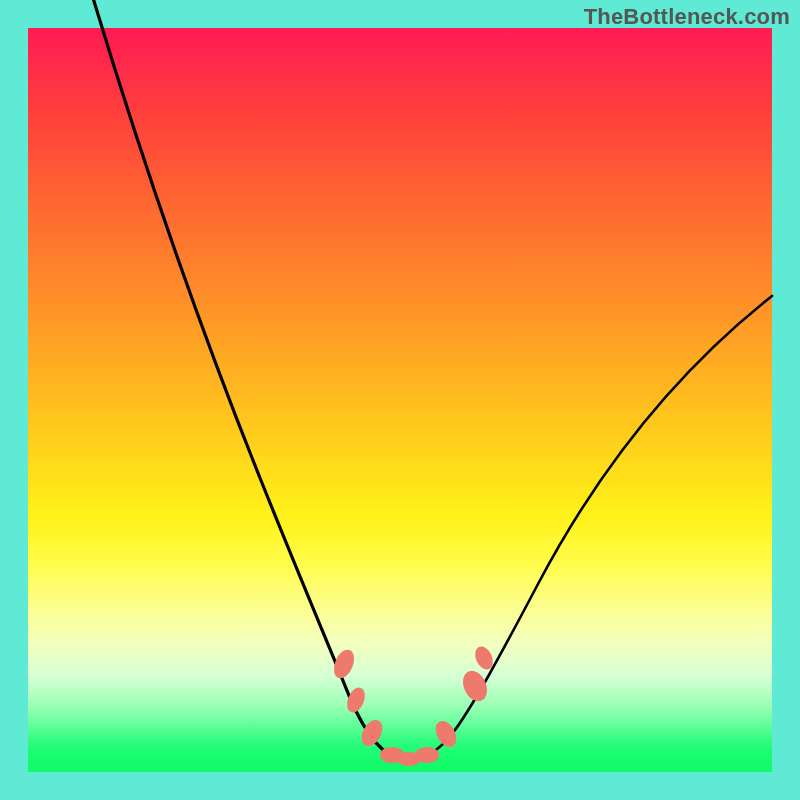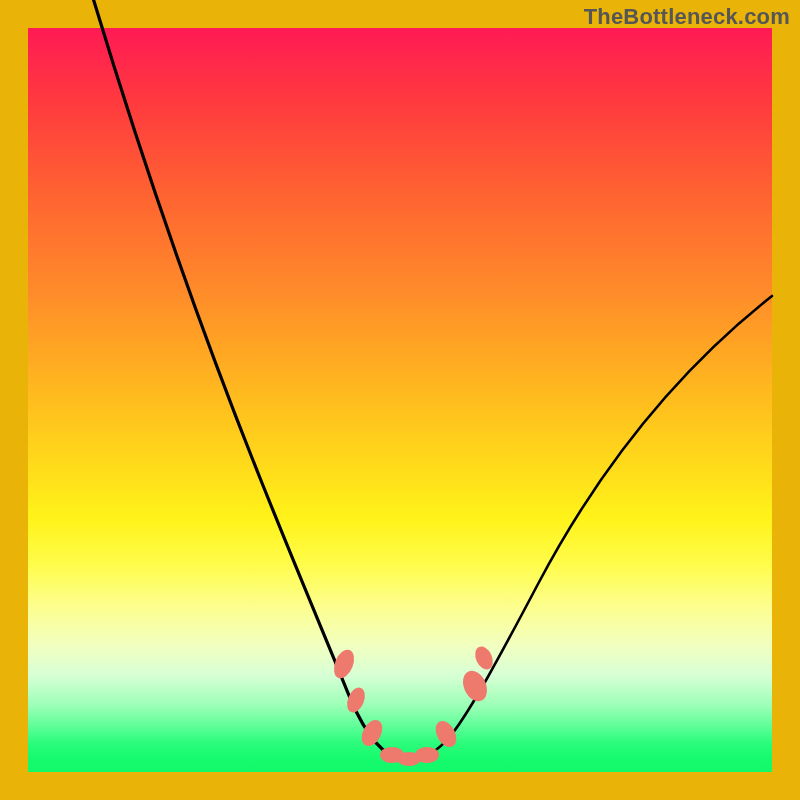--- a/index.html
+++ b/index.html
@@ -7,21 +7,21 @@
     padding: 0;
     width: 800px;
     height: 800px;
     background: #000;
     overflow: hidden;
   }
   .frame {
     position: relative;
     width: 800px;
     height: 800px;
-    background: #eab308;
+    background: #5eead4;
   }
   .plot-area {
     position: absolute;
     left: 28px;
     top: 28px;
     width: 744px;
     height: 744px;
     background: linear-gradient(to bottom,
       #ff1a54 0%,
       #ff3a3e 10%,

